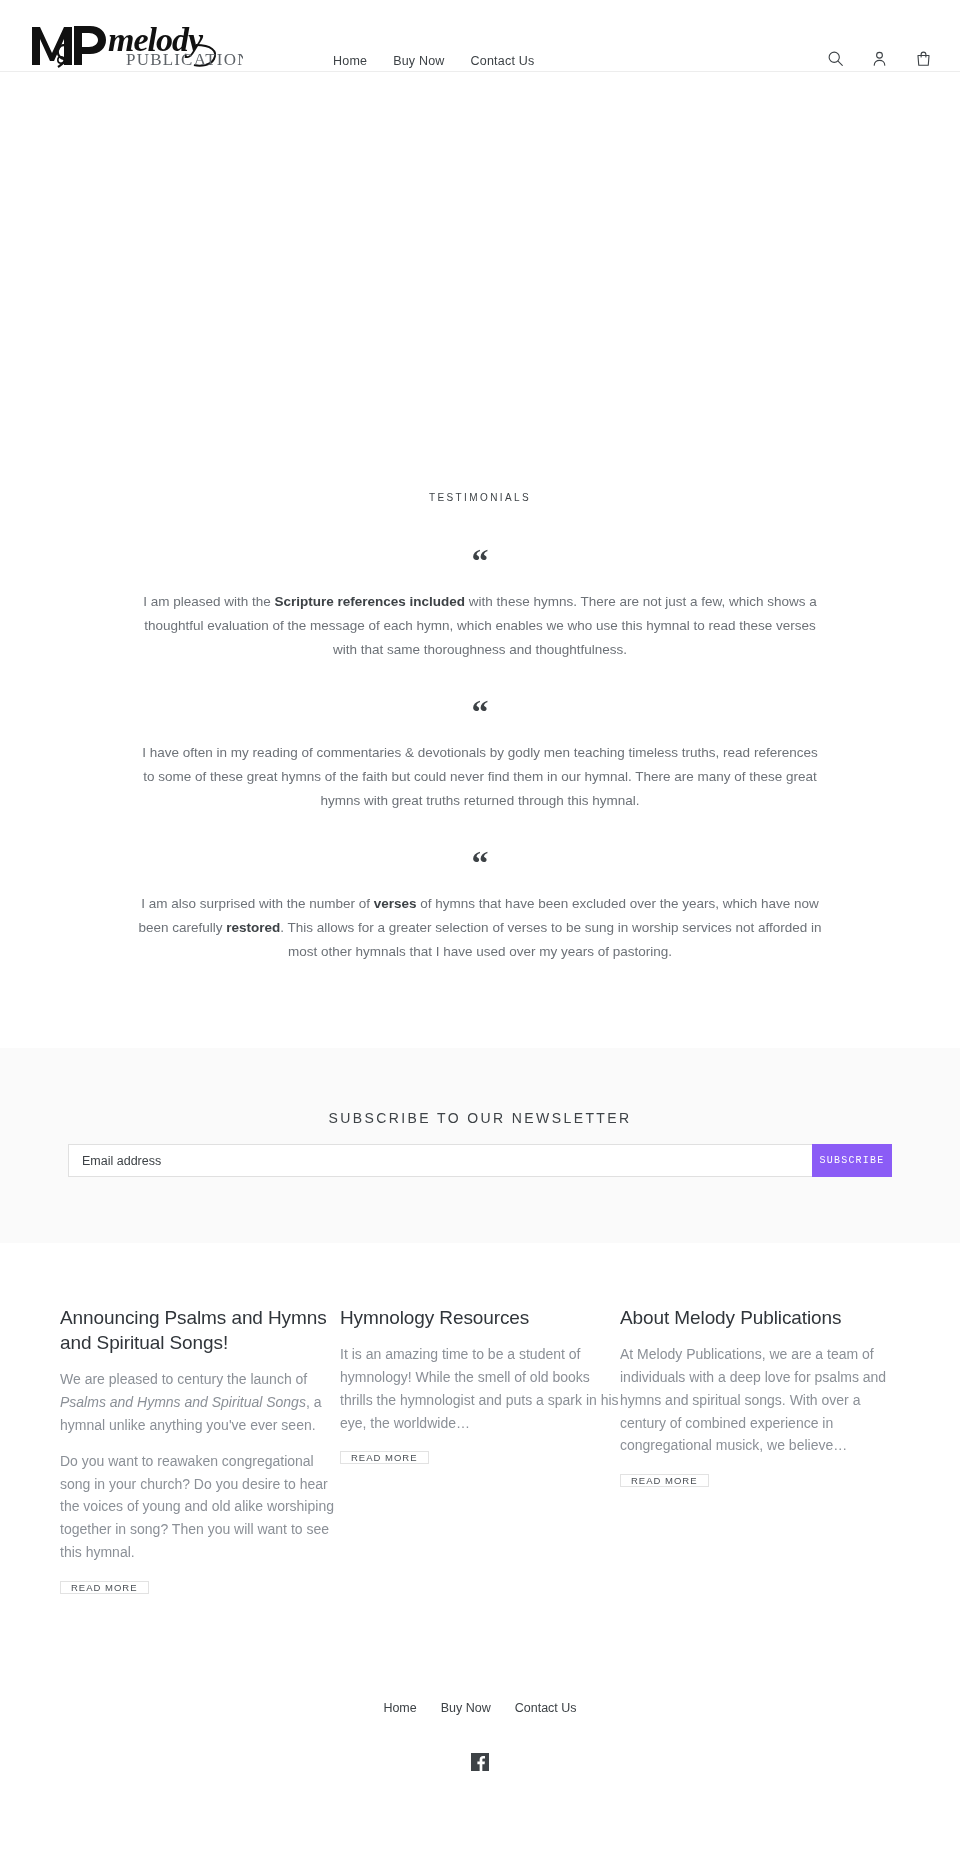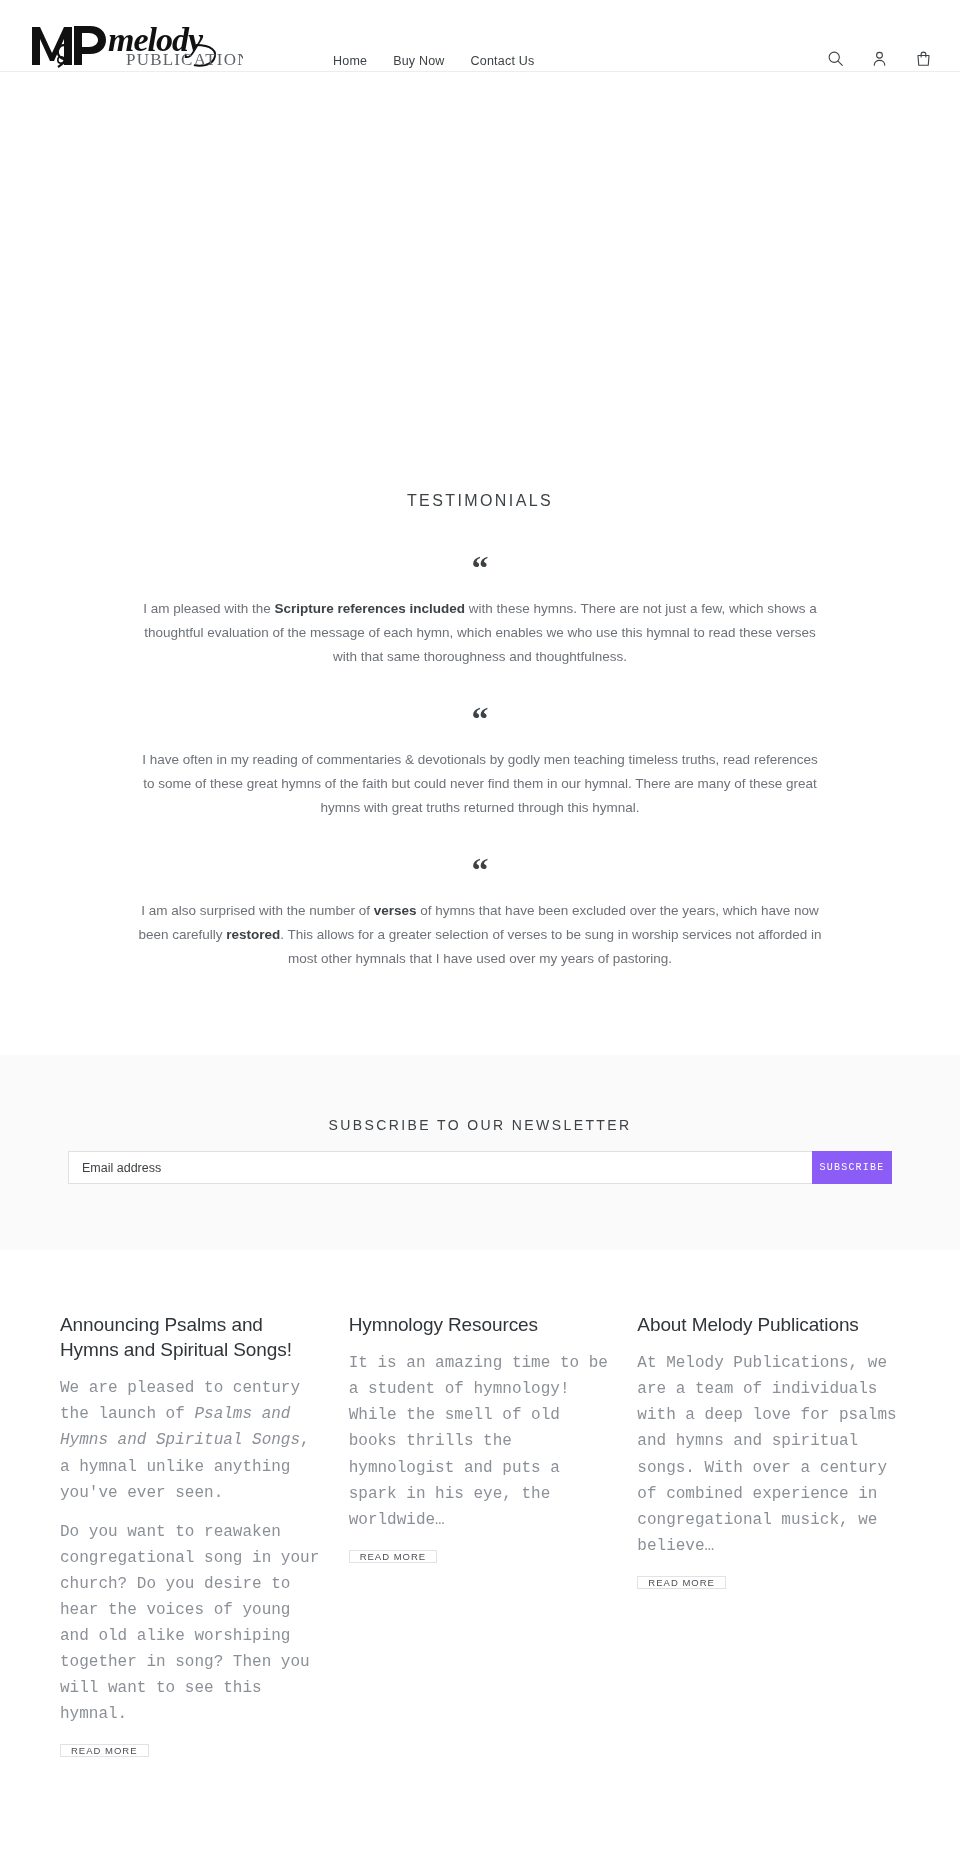--- a/index.html
+++ b/index.html
@@ -76,21 +76,21 @@
     background: #ffffff;
   }
 
   
   .testimonials {
     padding: 64px 0 84px;
     background: #fff;
   }
   .section-title {
     text-align: center;
-    font-size: 16px;
+    font-size: 10px;
     font-weight: 400;
     letter-spacing: 2.4px;
     color: #3d4246;
     margin: 0 0 46px;
     text-transform: uppercase;
   }
   .quote-block {
     max-width: 690px;
     margin: 0 auto 38px;
     text-align: center;
@@ -161,42 +161,40 @@
     letter-spacing: 1.2px;
     font-family: Liberation Mono, monospace;
     cursor: pointer;
     height: 33px;
     text-transform: uppercase;
   }
 
   
   .columns {
     display: flex;
-    gap: 26px;
     padding: 62px 60px 70px;
     align-items: flex-start;
   }
   .col {
     flex: 1 1 0;
     min-width: 0;
   }
   .col h3 {
     font-size: 19px;
     font-weight: 400;
     line-height: 1.32;
     color: #30353a;
     margin: 0 0 13px;
     letter-spacing: -0.1px;
   }
   .col p {
-    font-size: 16px;
+    font-size: 14px;
     line-height: 1.63;
     color: #8b9097;
     margin: 0 0 13px;
-    font-family: Liberation Mono, monospace;
   }
   .col p em { font-style: italic; }
   .read-more {
     display: inline-block;
     border: 1px solid #e2e2e2;
     background: #fff;
     color: #4a4f55;
     font-size: 9.5px;
     letter-spacing: 1px;
     padding: 0 10px;

